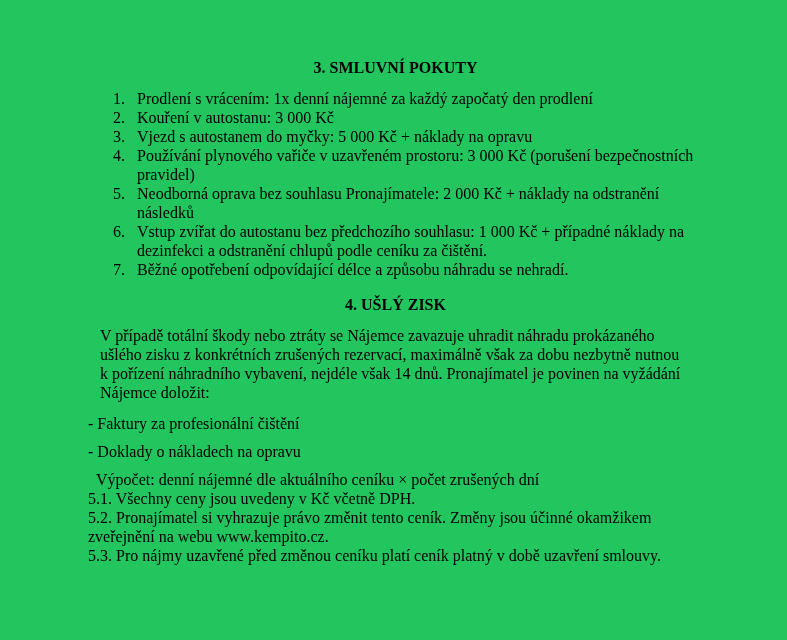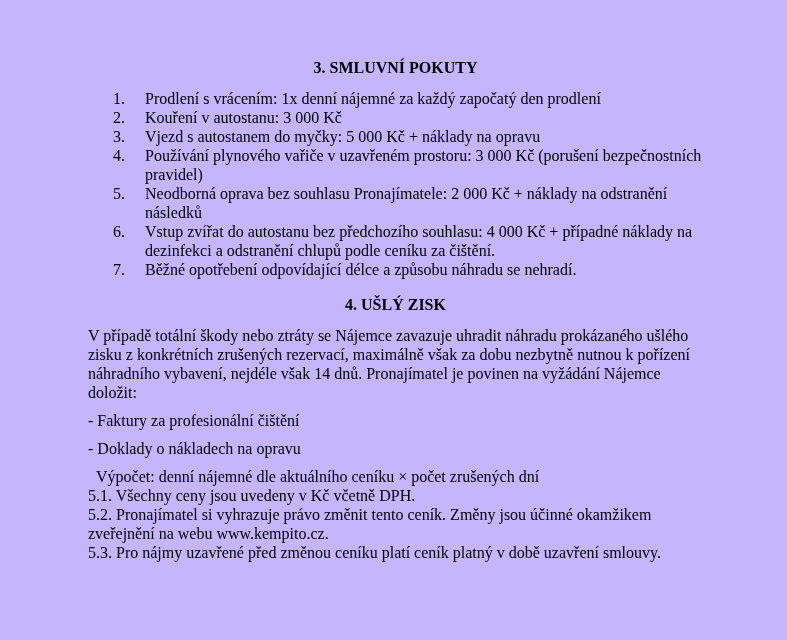--- a/index.html
+++ b/index.html
@@ -5,21 +5,21 @@
   html, body {
     margin: 0;
     padding: 0;
     background: #ffffff;
   }
   .page {
     position: relative;
     width: 787px;
     height: 640px;
     box-sizing: border-box;
-    background: #c4b5fd;
+    background: #22c55e;
     color: #000000;
     font-family: "Liberation Serif", "DejaVu Serif", serif;
     font-size: 16px;
     line-height: 19px;
     padding: 58px 84px 0 88px;
     overflow: hidden;
   }
   .section-heading {
     text-align: center;
     font-weight: bold;
@@ -36,24 +36,23 @@
   .li-row {
     display: flex;
     align-items: flex-start;
   }
   .li-num {
     flex: none;
     width: 24px;
   }
   .li-text {
     flex: 1;
-    margin-left: 8px;
   }
   .para {
-    margin: 0;
+    margin: 12px;
   }
   .dash-para {
     margin: 9px 0 0 0;
   }
   .formula-para {
     margin: 9px 0 0 8px;
   }
   .clause {
     margin: 0;
   }
@@ -81,21 +80,21 @@
     <div class="li-row">
       <span class="li-num">4.</span>
       <span class="li-text">Používání plynového vařiče v uzavřeném prostoru: 3 000 Kč (porušení bezpečnostních pravidel)</span>
     </div>
     <div class="li-row">
       <span class="li-num">5.</span>
       <span class="li-text">Neodborná oprava bez souhlasu Pronajímatele: 2 000 Kč + náklady na odstranění následků</span>
     </div>
     <div class="li-row">
       <span class="li-num">6.</span>
-      <span class="li-text">Vstup zvířat do autostanu bez předchozího souhlasu: 4 000 Kč + případné náklady na dezinfekci a odstranění chlupů podle ceníku za čištění.</span>
+      <span class="li-text">Vstup zvířat do autostanu bez předchozího souhlasu: 1 000 Kč + případné náklady na dezinfekci a odstranění chlupů podle ceníku za čištění.</span>
     </div>
     <div class="li-row">
       <span class="li-num">7.</span>
       <span class="li-text">Běžné opotřebení odpovídající délce a způsobu náhradu se nehradí.</span>
     </div>
   </div>
 
   <div class="section-heading heading-lost-profit">4. UŠLÝ ZISK</div>
 
   <p class="para">V případě totální škody nebo ztráty se Nájemce zavazuje uhradit náhradu prokázaného ušlého zisku z konkrétních zrušených rezervací, maximálně však za dobu nezbytně nutnou k pořízení náhradního vybavení, nejdéle však 14 dnů. Pronajímatel je povinen na vyžádání Nájemce doložit:</p>

